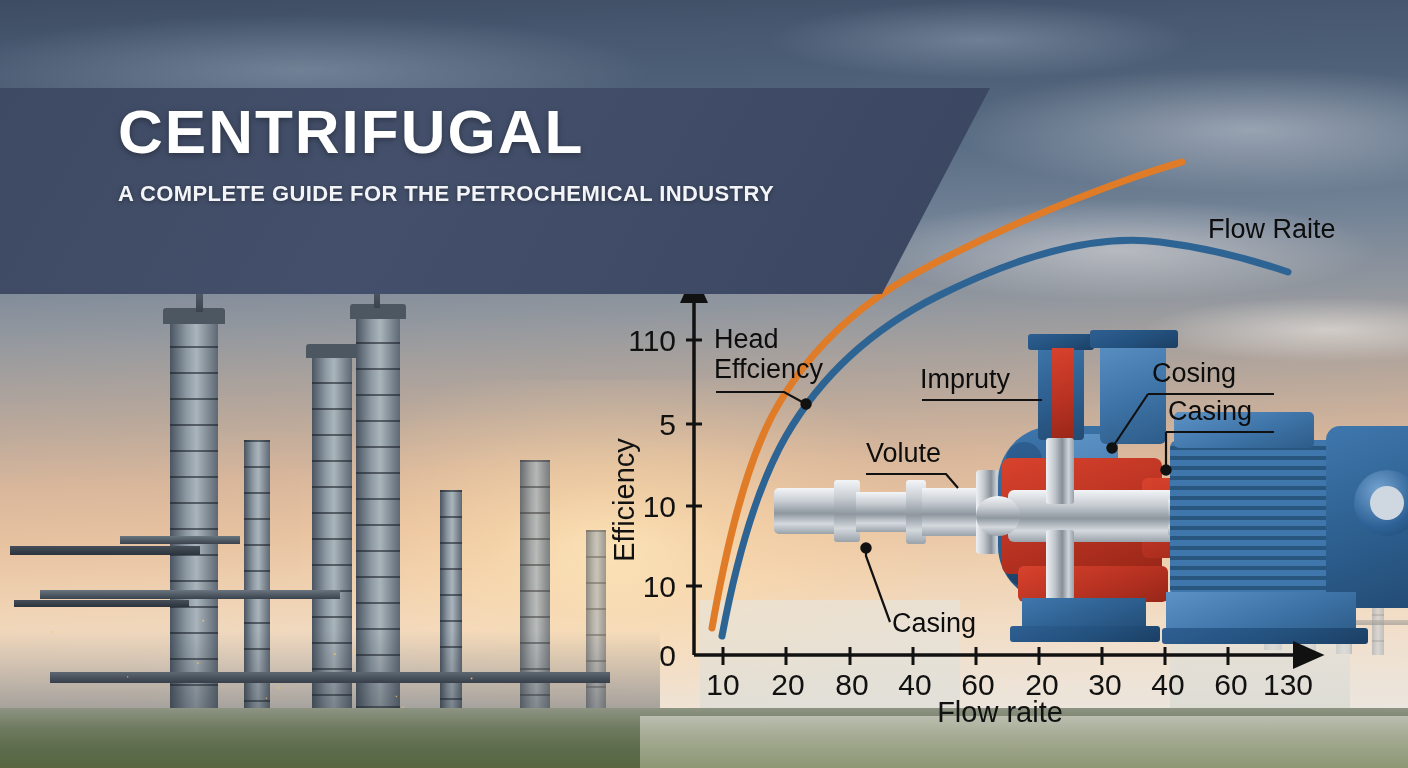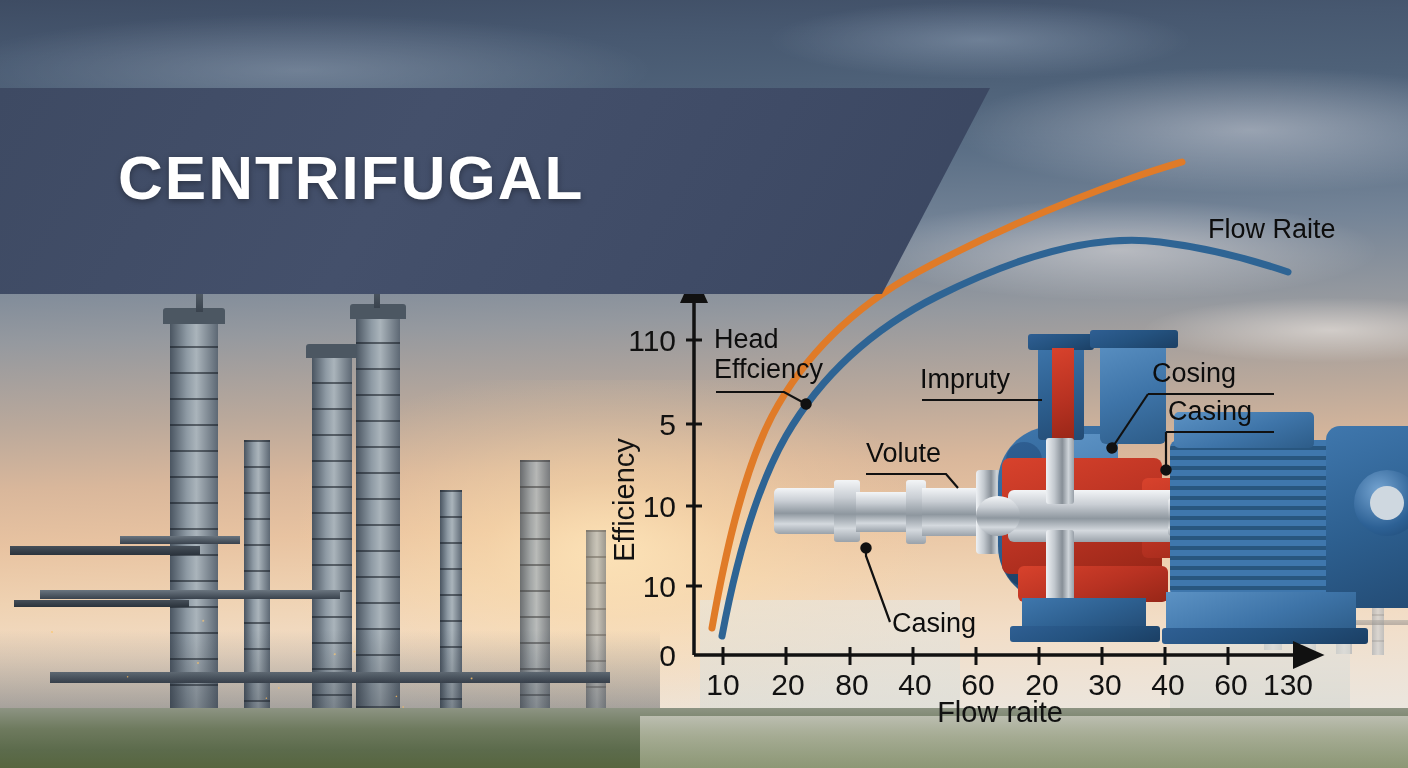--- a/index.html
+++ b/index.html
@@ -78,21 +78,21 @@
   }
   .tank-faint{position:absolute;background:linear-gradient(180deg,#e6e8e4,#d6dad5);opacity:.55;}
 
   
   .banner {
     position:absolute; left:0; top:88px; width:990px; height:206px;
     background:linear-gradient(120deg,#3e4a63 0%, #44506b 40%, #3f4b66 72%, #3a4660 100%);
     clip-path:polygon(0 0, 990px 0, 882px 206px, 0 206px);
     box-shadow:0 2px 16px rgba(0,0,0,.25);
   }
-  .banner-inner{ position:absolute; left:118px; top:14px; width:760px;margin-top:46px; }
+  .banner-inner{ position:absolute; left:118px; top:14px; width:760px; }
   .title-l1, .title-l2 {
     color:#ffffff; font-weight:700; letter-spacing:2px; line-height:.98;
     text-shadow:0 2px 6px rgba(0,0,0,.35);
   }
   .title-l1{ font-size:62px; }
   .title-l2{ font-size:62px; margin-top:10px; }
   .subtitle{
     margin-top:18px; color:#f2f4f8; font-size:22px; font-weight:700;
     letter-spacing:.4px; text-shadow:0 1px 4px rgba(0,0,0,.4);
   }
@@ -304,16 +304,17 @@
     <g>
       <text class="callout" x="1168" y="420">Casing</text>
       <path d="M1166,432 L1274,432" fill="none" stroke="#111" stroke-width="2.2"></path>
       <path d="M1166,432 L1166,470" fill="none" stroke="#111" stroke-width="2.2" marker-end="url(#dotEnd)"></path>
     </g>
   </svg>
 
   <div class="banner">
     <div class="banner-inner">
       <div class="title-l1">CENTRIFUGAL</div>
+      <div class="subtitle">A COMPLETE GUIDE FOR THE PETROCHEMICAL INDUSTRY</div>
     </div>
   </div>
 
 </div>
 
 </body></html>

